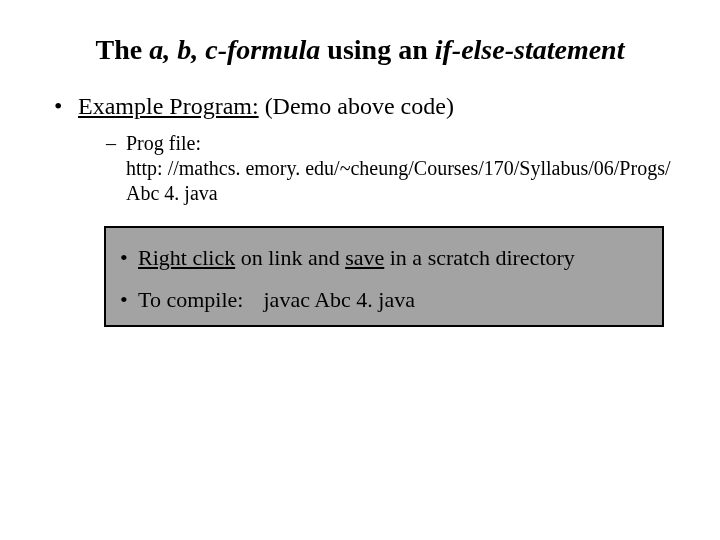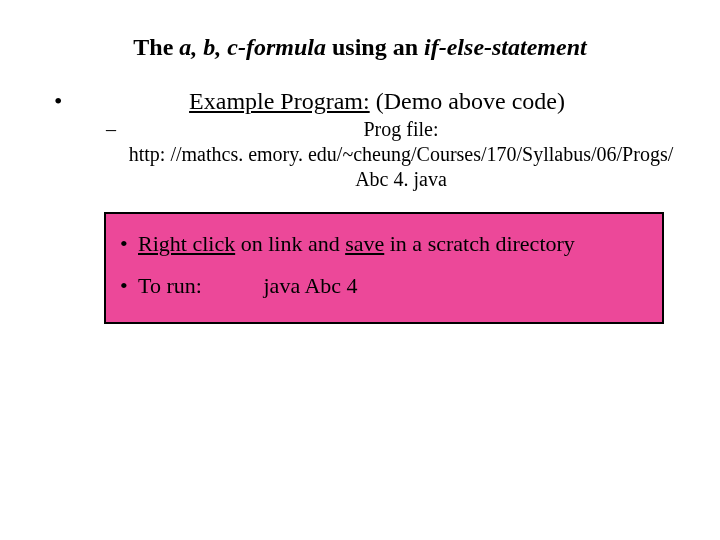--- a/index.html
+++ b/index.html
@@ -11,70 +11,69 @@
     font-family: "Times New Roman", Times, serif;
     color: #000;
   }
   .slide {
     box-sizing: border-box;
     width: 720px;
     height: 540px;
     padding: 28px 44px 0 44px;
   }
   .title {
-    font-size: 24px;
+    font-size: 28px;
     font-weight: bold;
     text-align: center;
     line-height: 1.25;
     margin: 4px 0 24px 0;
   }
   .title .ital { font-style: italic; }
   ul.lvl1 {
     list-style: none;
     margin: 0;
     padding: 0 0 0 8px;
     font-size: 24px;
-    text-align: center;
   }
   ul.lvl1 > li {
     position: relative;
     padding-left: 26px;
     margin-bottom: 14px;
     line-height: 1.25;
   }
   ul.lvl1 > li::before {
     content: "•";
     position: absolute;
     left: 2px;
     top: 0;
     font-size: 24px;
   }
   .u { text-decoration: underline; }
   ul.lvl2 {
     list-style: none;
-    margin: 1px 0 0 0;
+    margin: 10px 0 0 0;
     padding: 0 0 0 28px;
     font-size: 20px;
   }
   ul.lvl2 > li {
     position: relative;
     padding-left: 20px;
     line-height: 1.25;
   }
   ul.lvl2 > li::before {
     content: "–";
     position: absolute;
     left: 0;
     top: 0;
   }
   .box {
     margin: 20px 12px 0 60px;
     border: 2.5px solid #000;
-    background: #ec4899;
-    padding: 10px 14px 19px 14px;
+    background: #a3a3a3;
+    padding: 10px 14px 8px 14px;
     font-size: 22px;
   }
   .box-row {
     position: relative;
     padding-left: 18px;
     margin: 6px 0 14px 0;
     line-height: 1.25;
   }
   .box-row:last-child { margin-bottom: 4px; }
   .box-row::before {
@@ -109,18 +108,18 @@
         </li>
       </ul>
     </li>
   </ul>
 
   <div class="box">
     <div class="box-row">
       <span class="u u-colored">Right click</span><span> on link and </span><span class="u u-colored">save</span><span> in a scratch directory</span>
     </div>
     <div class="box-row">
-      <span class="cmd">To run:</span>
-      <span>java Abc 4</span>
+      <span class="cmd">To compile:</span>
+      <span>javac Abc 4. java</span>
     </div>
   </div>
 
 </div>
 
 </body></html>

